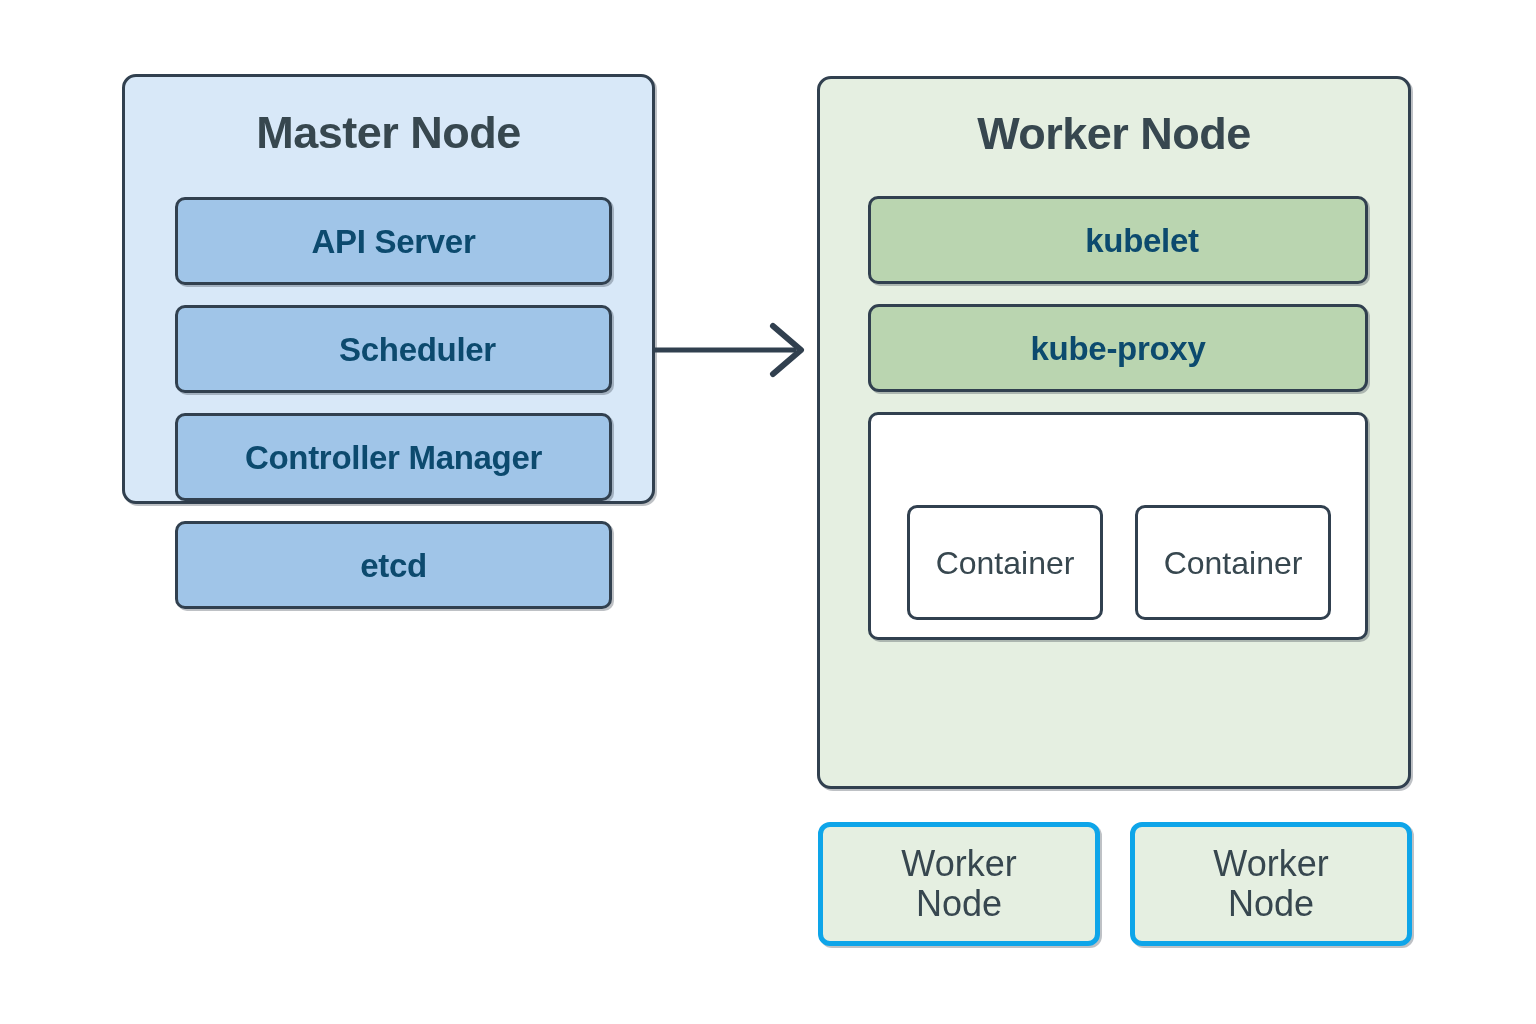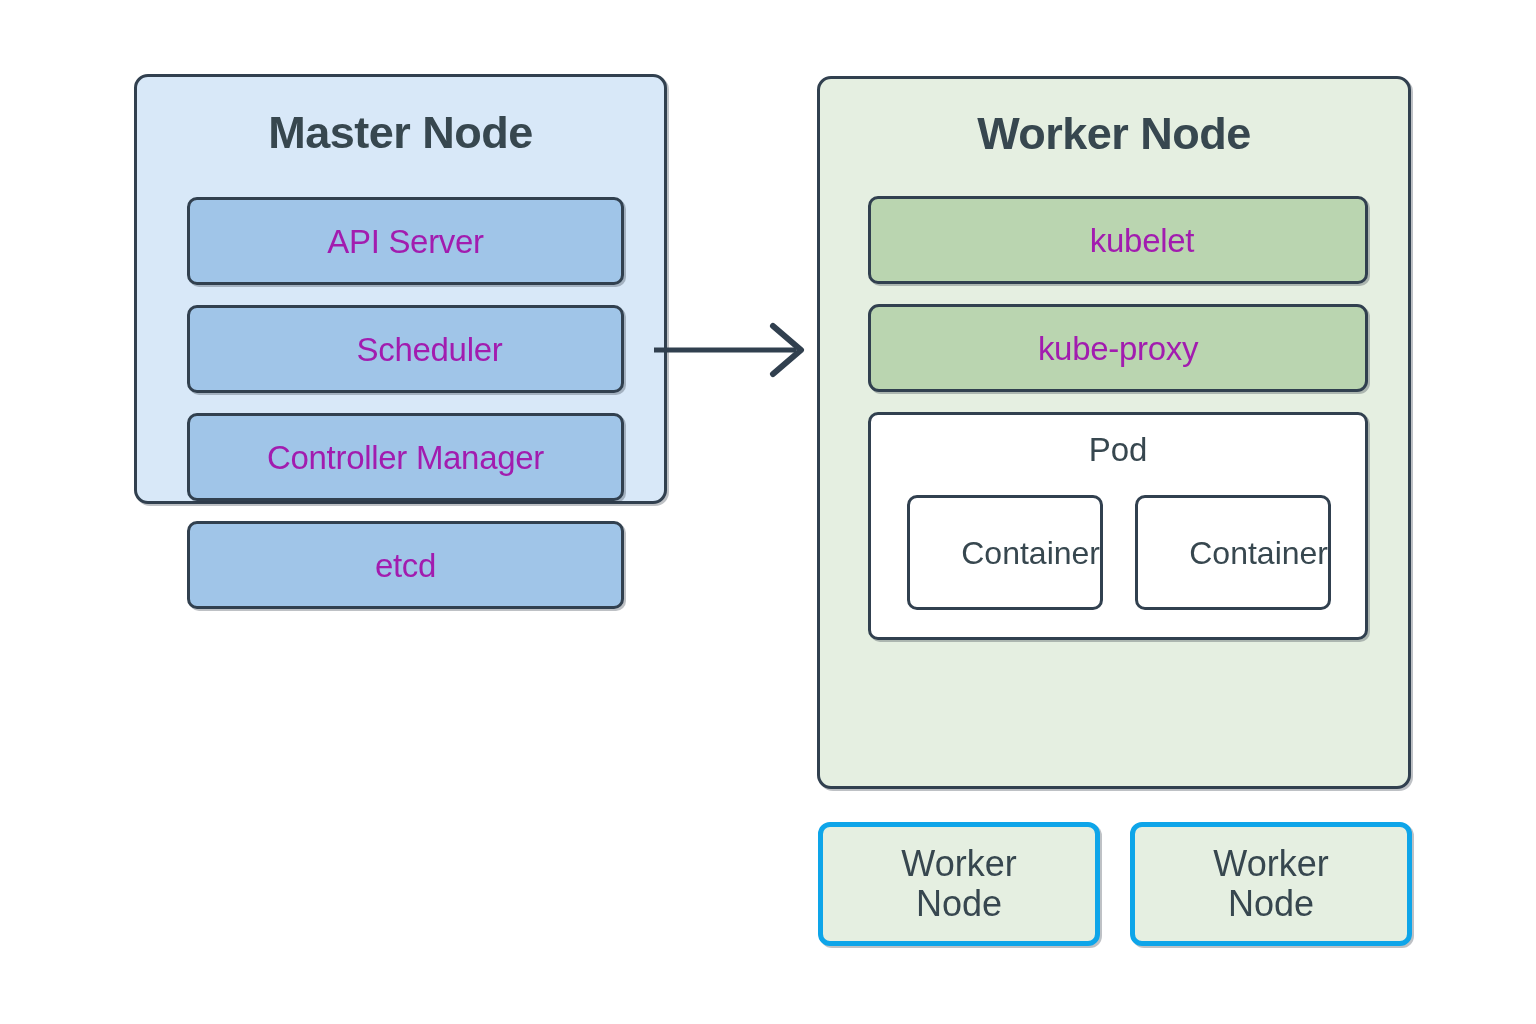--- a/index.html
+++ b/index.html
@@ -41,35 +41,34 @@
     border: 3px solid #31404f;
     border-radius: 10px;
     display: flex;
     align-items: center;
     justify-content: center;
     box-shadow: 2px 2px 0 rgba(40,50,62,0.30);
   }
 
   .item-label {
     font-size: 33px;
-    font-weight: 400;
-    color: #a21caf;
+    font-weight: 700;
+    color: #0c4a6e;
     letter-spacing: -0.3px;
     line-height: 1;
     text-align: center;
   }
 
   
   #master-node {
     left: 122px;
     top: 74px;
     width: 533px;
     height: 430px;
     background: #d8e8f8;
-    margin-left: 12px;
   }
   #master-node .panel-title { margin-top: 33px; }
 
   .master-item { background: #a0c5e8; }
 
   
   #worker-node {
     left: 817px;
     top: 76px;
     width: 594px;
@@ -98,21 +97,22 @@
     margin-top: 18px;
   }
 
   .container-box {
     position: absolute;
     background: #ffffff;
     border: 3px solid #31404f;
     border-radius: 10px;
     display: flex;
     align-items: center;
-    justify-content: flex-end;
+    justify-content: center;
+    margin-top: 10px;
   }
 
   .container-label {
     font-size: 32px;
     font-weight: 400;
     color: #37474f;
     line-height: 1;
   }
 
   
@@ -180,21 +180,20 @@
 
     <div class="item worker-item" style="left:48px; top:117px; width:500px; height:88px;padding-left:48px;">
       <span class="item-label">kubelet</span>
     </div>
 
     <div class="item worker-item" style="left:48px; top:225px; width:500px; height:88px;border-radius:11px;">
       <span class="item-label">kube-proxy</span>
     </div>
 
     <div id="pod-box" style="left:48px; top:333px; width:500px; height:228px;">
-      <div class="pod-title">Pod</div>
 
       <div class="container-box" style="left:36px; top:80px; width:196px; height:115px;">
         <span class="container-label">Container</span>
       </div>
 
       <div class="container-box" style="left:264px; top:80px; width:196px; height:115px;">
         <span class="container-label">Container</span>
       </div>
     </div>
 

